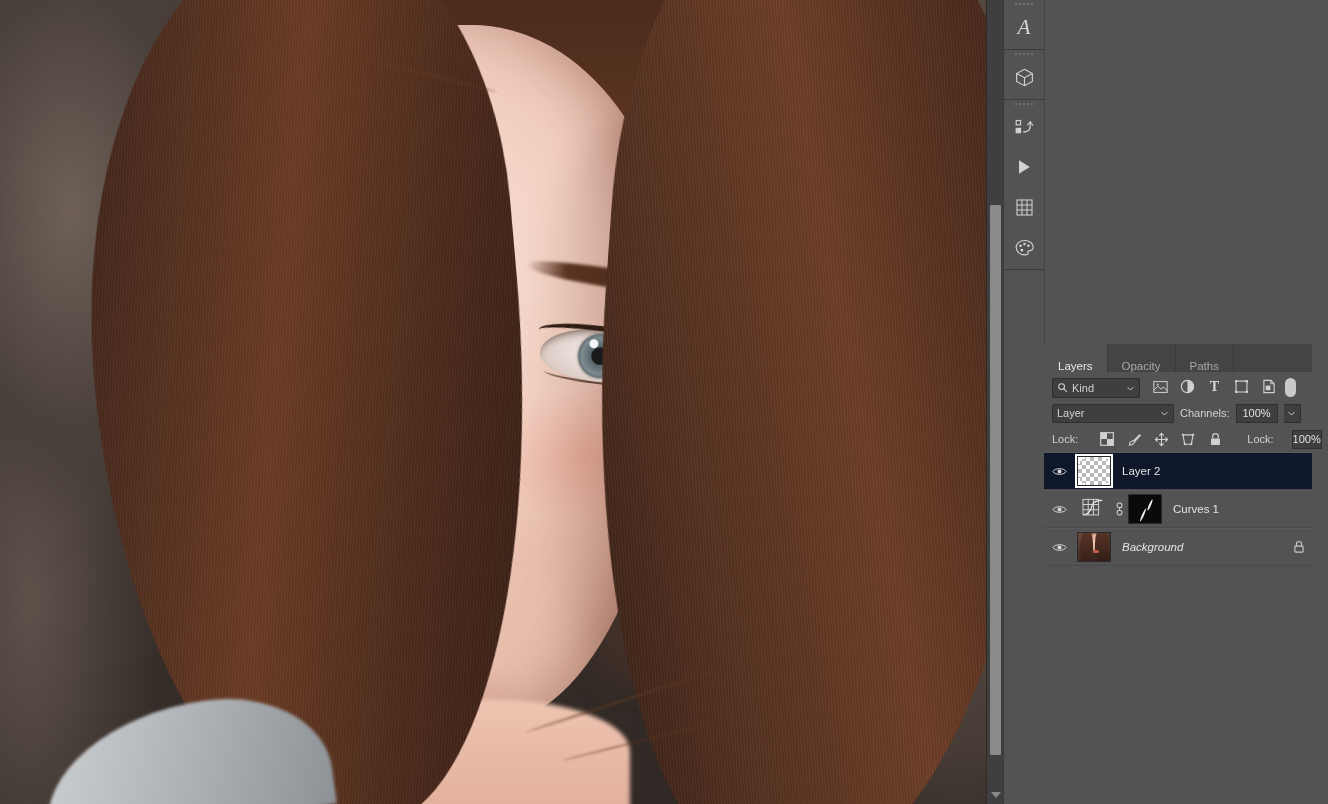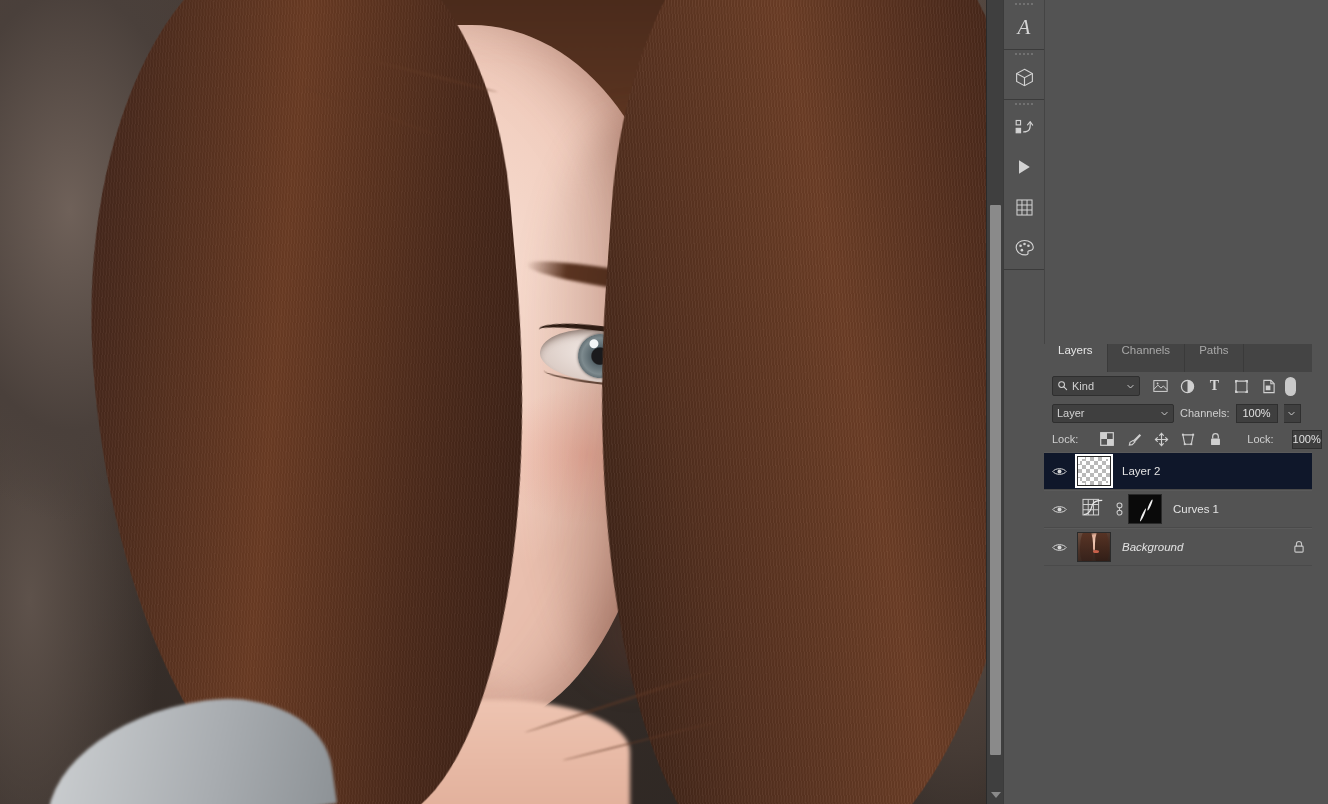--- a/index.html
+++ b/index.html
@@ -222,31 +222,31 @@
 
   
   .right-col { width: 268px; height: 804px; flex: none; background: #535353; display: flex; flex-direction: column; }
   .panel-empty-top { height: 344px; background: #535353; border-left: 1px solid #444; }
 
   .layers-panel { flex: 1; display: flex; flex-direction: column; background: #535353; }
 
   
   .tabs { display: flex; height: 28px; background: #444444; align-items: flex-end; }
   .tab {
-    height: 28px; padding: 0 14px; display: flex; align-items: flex-start;
+    height: 28px; padding: 0 14px; display: flex; align-items: flex-end;
     font-size: 11.5px; color: #a8a8a8; background: #444444;
     border-right: 1px solid #3a3a3a;
   }
   .tab.active { background: #535353; color: #e6e6e6; }
   .tabs-filler { flex: 1; height: 28px; background: #444444; border-bottom: none; }
 
   
   .filter-row {
-    height: 28px; display: flex; align-items: center; gap: 0;
-    padding: 0 8px; background: #535353;
+    height: 28px; display: flex; align-items: flex-start; gap: 0;
+    padding: 6px 8px; background: #535353;
   }
   .kind-select {
     width: 88px; height: 20px; background: #3f3f3f; border: 1px solid #2f2f2f;
     border-radius: 2px; display: flex; align-items: center; padding: 0 4px; gap: 4px;
   }
   .kind-select .lbl { font-size: 11px; color: #d2d2d2; flex: 1; }
   .filter-icons { display: flex; align-items: center; gap: 10px; margin-left: 12px; }
   .fi { width: 17px; height: 17px; display: flex; align-items: center; justify-content: center; color: #d0d0d0; }
   .fi .t-glyph { font-family: "Liberation Serif", serif; font-weight: bold; font-size: 14px; color: #d8d8d8; }
   .toggle-knob { margin-left: 8px; width: 11px; height: 19px; border-radius: 6px; background: #c9c9c9; }
@@ -459,21 +459,21 @@
 
     <div class="panel-empty-top"></div>
 
     <div class="layers-panel">
 
       <div class="tabs">
         <div class="tab active">
           <span>Layers</span>
         </div>
         <div class="tab">
-          <span>Channels</span>
+          <span>Opacity</span>
         </div>
         <div class="tab">
           <span>Paths</span>
         </div>
         <div class="tabs-filler"></div>
       </div>
 
       <div class="filter-row">
         <div class="kind-select">
           <span>

